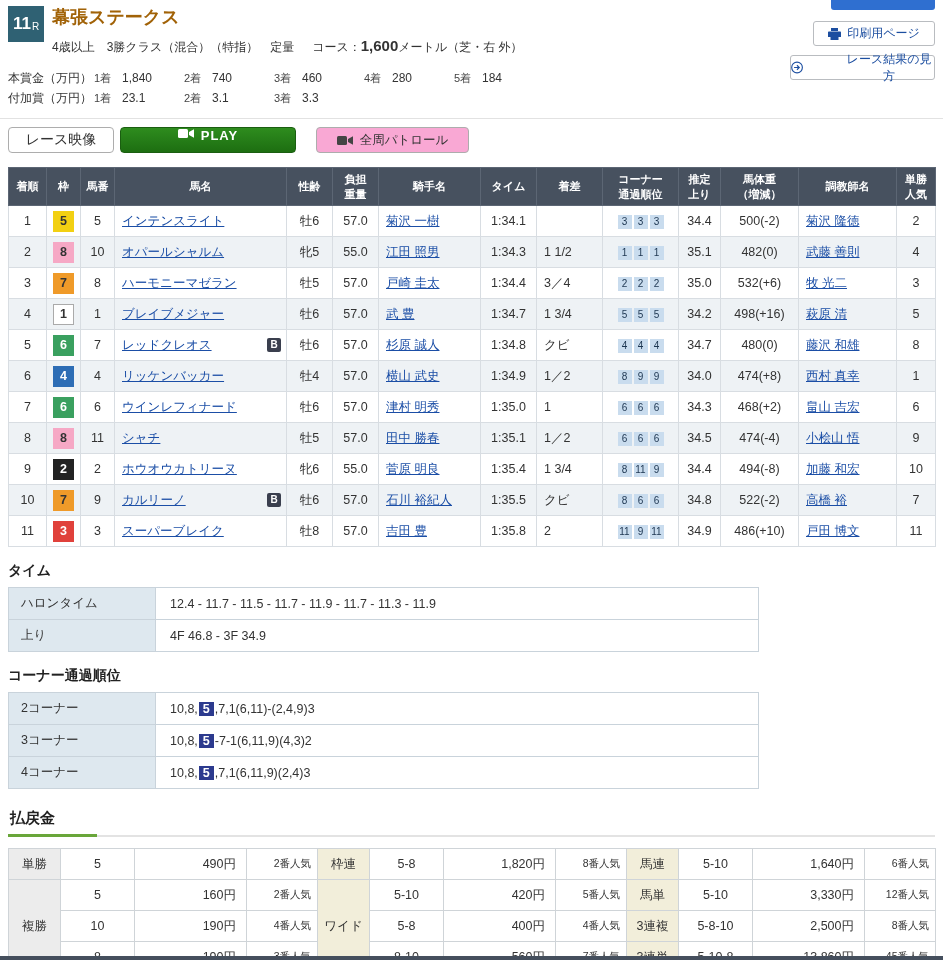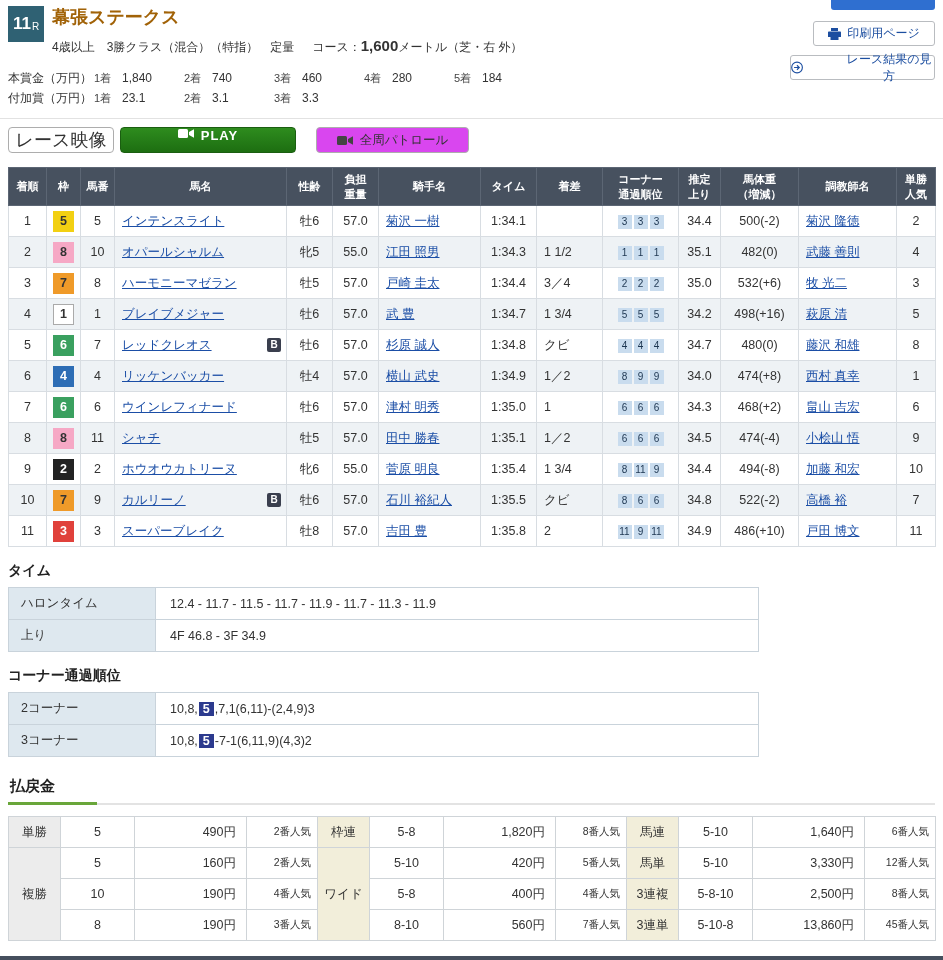--- a/index.html
+++ b/index.html
@@ -43,33 +43,33 @@
   .prize-pair { display:inline-flex; align-items:baseline; }
   .prize-rank { width:28px; font-size:11px; color:#444; }
   .prize-amount { width:44px; text-align:left; margin-right:18px; }
 
   .divider { border-top:1px solid #e2e2e2; margin:8px -8px 0; }
 
   
   .video-row { display:flex; align-items:center; margin-top:8px; }
   .btn-race-video {
     width:106px; height:26px; border:1px solid #adadad; border-radius:4px; background:#fff;
-    font-size:18px; color:#333; display:flex; align-items:center; justify-content:center;
+    font-size:14px; color:#333; display:flex; align-items:center; justify-content:center;
     cursor:pointer; font-family:inherit;
   }
   .btn-play {
     width:176px; height:26px; margin-left:6px; border-radius:4px;
     background:linear-gradient(#2e8c1e,#1d6e11); border:1px solid #1a5e10;
     color:#fff; font-weight:bold; font-size:13px; letter-spacing:1px;
     display:flex; align-items:flex-start; justify-content:center; gap:7px;
     cursor:pointer; font-family:inherit;
   }
   .btn-patrol {
     width:153px; height:26px; margin-left:20px; border:1px solid #adadad; border-radius:4px;
-    background:#d946ef; color:#333; font-size:12.5px;
+    background:#f9a8d4; color:#333; font-size:12.5px;
     display:flex; align-items:center; justify-content:center; gap:7px;
     cursor:pointer; font-family:inherit;
   }
 
   
   table.results { border-collapse:collapse; table-layout:fixed; width:927px; margin-top:14px; }
   .results thead th {
     background:#47515f; color:#fff; font-size:11px; font-weight:bold;
     text-align:center; vertical-align:middle; border:1px solid #5c6674;
     padding:3px 1px; white-space:pre-line; line-height:1.3; height:38px;
@@ -451,20 +451,24 @@
   <table class="kv">
       <tbody id="corner-body">
         <tr>
           <th>2コーナー</th>
           <td>10,8,<span class="hl-num">5</span>,7,1(6,11)-(2,4,9)3</td>
         </tr>
         <tr>
           <th>3コーナー</th>
           <td>10,8,<span class="hl-num">5</span>-7-1(6,11,9)(4,3)2</td>
         </tr>
+        <tr>
+          <th>4コーナー</th>
+          <td>10,8,<span class="hl-num">5</span>,7,1(6,11,9)(2,4)3</td>
+        </tr>
       </tbody>
     </table>
 
   <div class="payout-head">
     <span class="payout-title">払戻金</span>
   </div>
   <div class="payout-tables" id="payout-tables">
       <table class="pay">
         <colgroup>
           <col style="width: 52px;">

